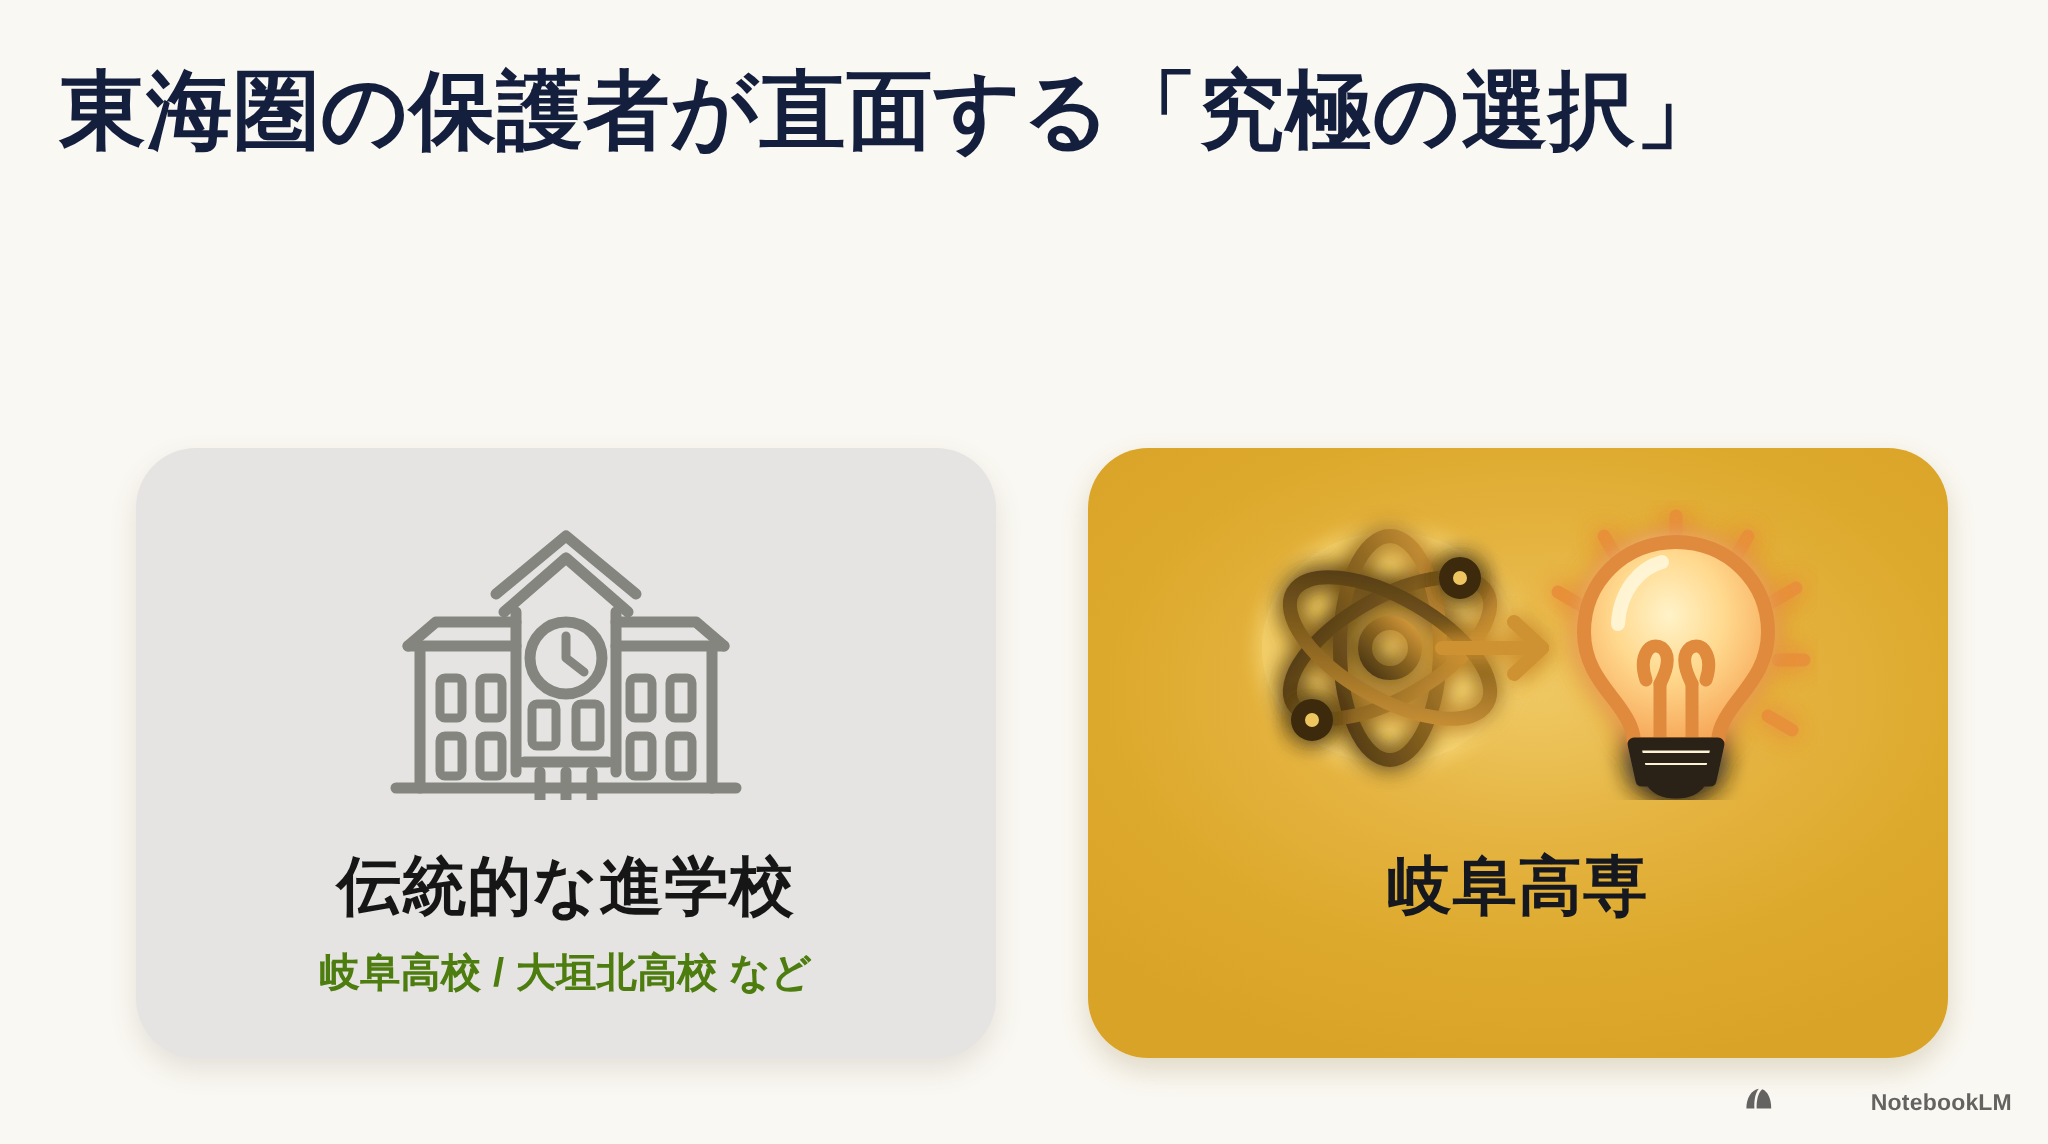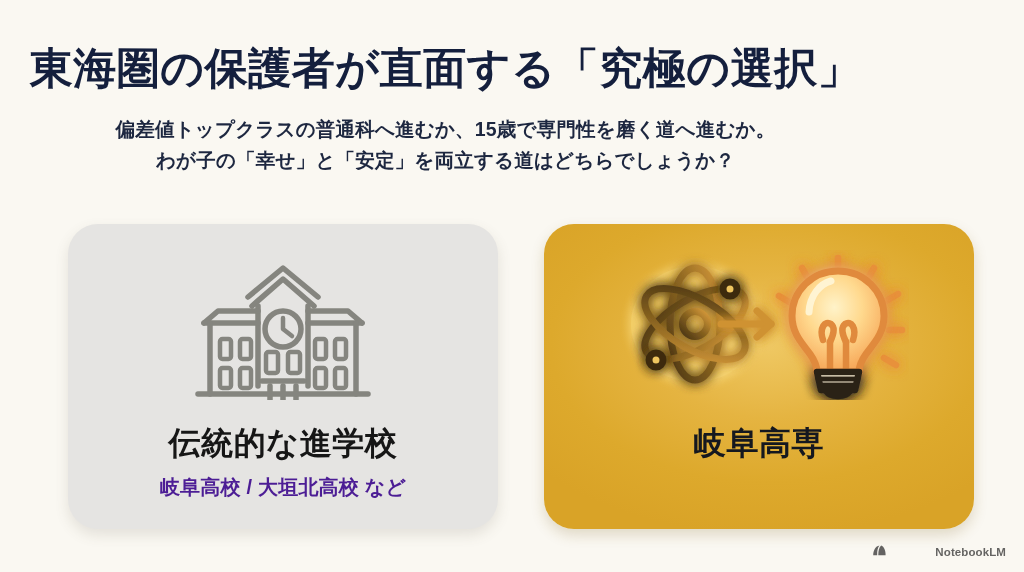--- a/index.html
+++ b/index.html
@@ -20,22 +20,23 @@
     overflow: hidden;
     box-sizing: border-box;
   }
 
   
   .header {
     position: absolute;
     top: 0;
     left: 0;
     width: 891px;
-    padding-top: 44px;
+    padding-top: 34px;
     text-align: center;
+    font-family: Liberation Mono, monospace;
   }
 
   .slide-title {
     margin: 0;
     font-size: 43px;
     line-height: 1.16;
     font-weight: 700;
     letter-spacing: 0.5px;
     color: #141f3d;
     white-space: nowrap;
@@ -114,21 +115,21 @@
     white-space: nowrap;
   }
   .card-kosen .card-title { color: #15181f; }
 
   .card-sub {
     margin-top: 13px;
     font-size: 20px;
     font-weight: 700;
     letter-spacing: 0.2px;
     line-height: 1.2;
-    color: #4c1d95;
+    color: #4d7c0f;
     white-space: nowrap;
   }
   .card-kosen .card-sub { color: #171a20; font-size: 19px; }
 
   
   .watermark {
     position: absolute;
     right: 18px;
     bottom: 11px;
     display: flex;
@@ -146,24 +147,20 @@
   .watermark-logo { display: block; }
 </style>
 </head>
 <body>
 
 <div class="slide">
 
   <div class="header">
     <h1 class="slide-title">東海圏の保護者が直面する「究極の選択」</h1>
 
-    <div class="subtitle-block">
-      <span class="subtitle-line">偏差値トップクラスの普通科へ進むか、15歳で専門性を磨く道へ進むか。</span>
-      <span class="subtitle-line">わが子の「幸せ」と「安定」を両立する道はどちらでしょうか？</span>
-    </div>
   </div>
 
   <div class="cards">
 
     <div class="card card-traditional">
 
       <div class="card-icon">
         <svg width="190" height="150" viewBox="0 0 190 150" fill="none" stroke="#85857f" stroke-width="5.5" stroke-linecap="round" stroke-linejoin="round" aria-hidden="true">
 
           <path d="M60 47 L95 18 L130 47"></path>

